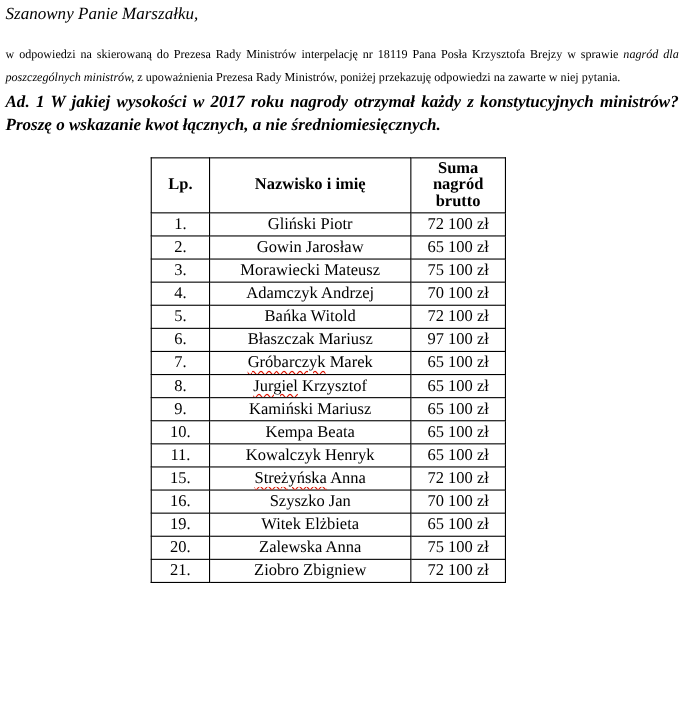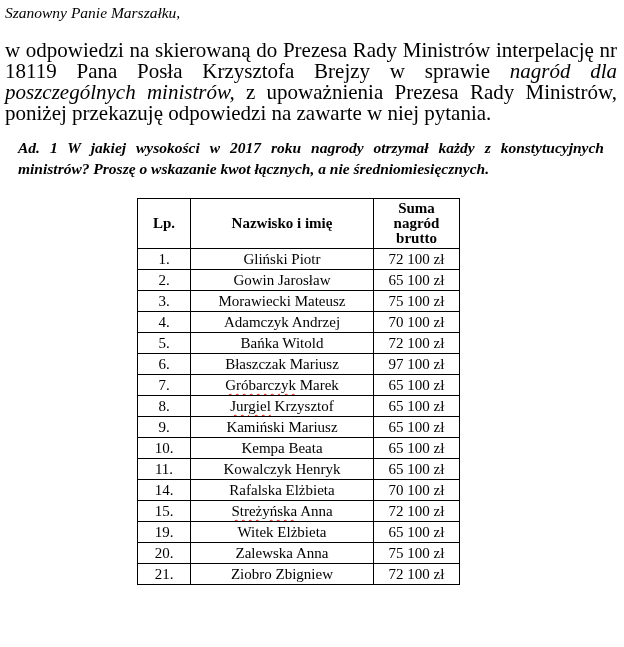--- a/index.html
+++ b/index.html
@@ -21,29 +21,29 @@
     padding: 3px 7px 0 5px;
   }
   .salutation {
     font-style: italic;
     font-size: 15.5px;
     line-height: 19px;
     margin: 0;
   }
   .body-para {
     margin: 18px 0 0 0;
-    font-size: 21px;
+    font-size: 11px;
     line-height: 21px;
     text-align: justify;
   }
   .body-para .inline-italic {
     font-style: italic;
   }
   .question-para {
-    margin: 13px;
+    margin: 0;
     font-size: 15.5px;
     line-height: 21px;
     font-weight: bold;
     font-style: italic;
     text-align: justify;
   }
   table.awards-table {
     border-collapse: collapse;
     margin: 19px 0 0 132px;
     font-size: 15px;
@@ -150,28 +150,28 @@
           <td>10.</td>
           <td>Kempa Beata</td>
           <td>65 100 zł</td>
         </tr>
         <tr>
           <td>11.</td>
           <td>Kowalczyk Henryk</td>
           <td>65 100 zł</td>
         </tr>
         <tr>
-          <td>14.</td>
-          <td>Rafalska Elżbieta</td>
-          <td>70 100 zł</td>
-        </tr>
-        <tr>
           <td>15.</td>
           <td><span class="misspelled" style="text-decoration-color: rgb(221, 17, 0);">Streżyńska</span> Anna</td>
           <td>72 100 zł</td>
+        </tr>
+        <tr>
+          <td>16.</td>
+          <td>Szyszko Jan</td>
+          <td>70 100 zł</td>
         </tr>
         <tr>
           <td>19.</td>
           <td>Witek Elżbieta</td>
           <td>65 100 zł</td>
         </tr>
         <tr>
           <td>20.</td>
           <td>Zalewska Anna</td>
           <td>75 100 zł</td>

